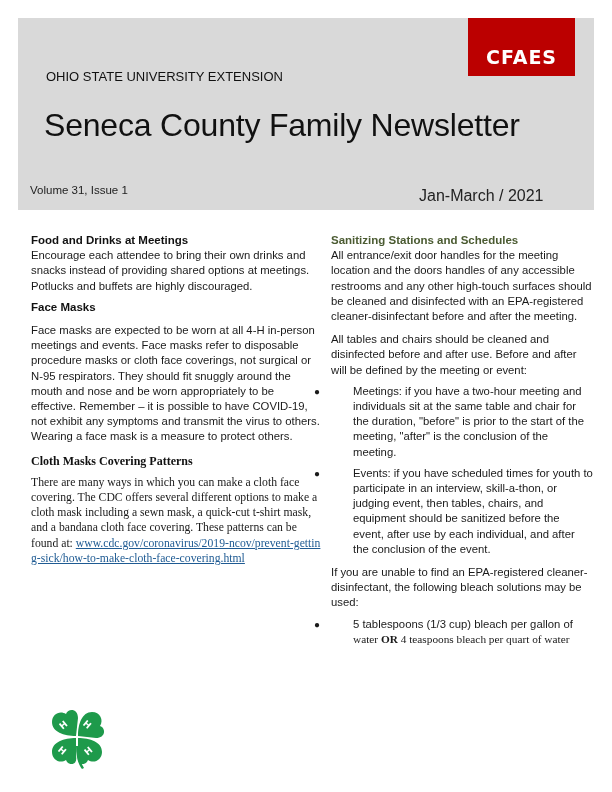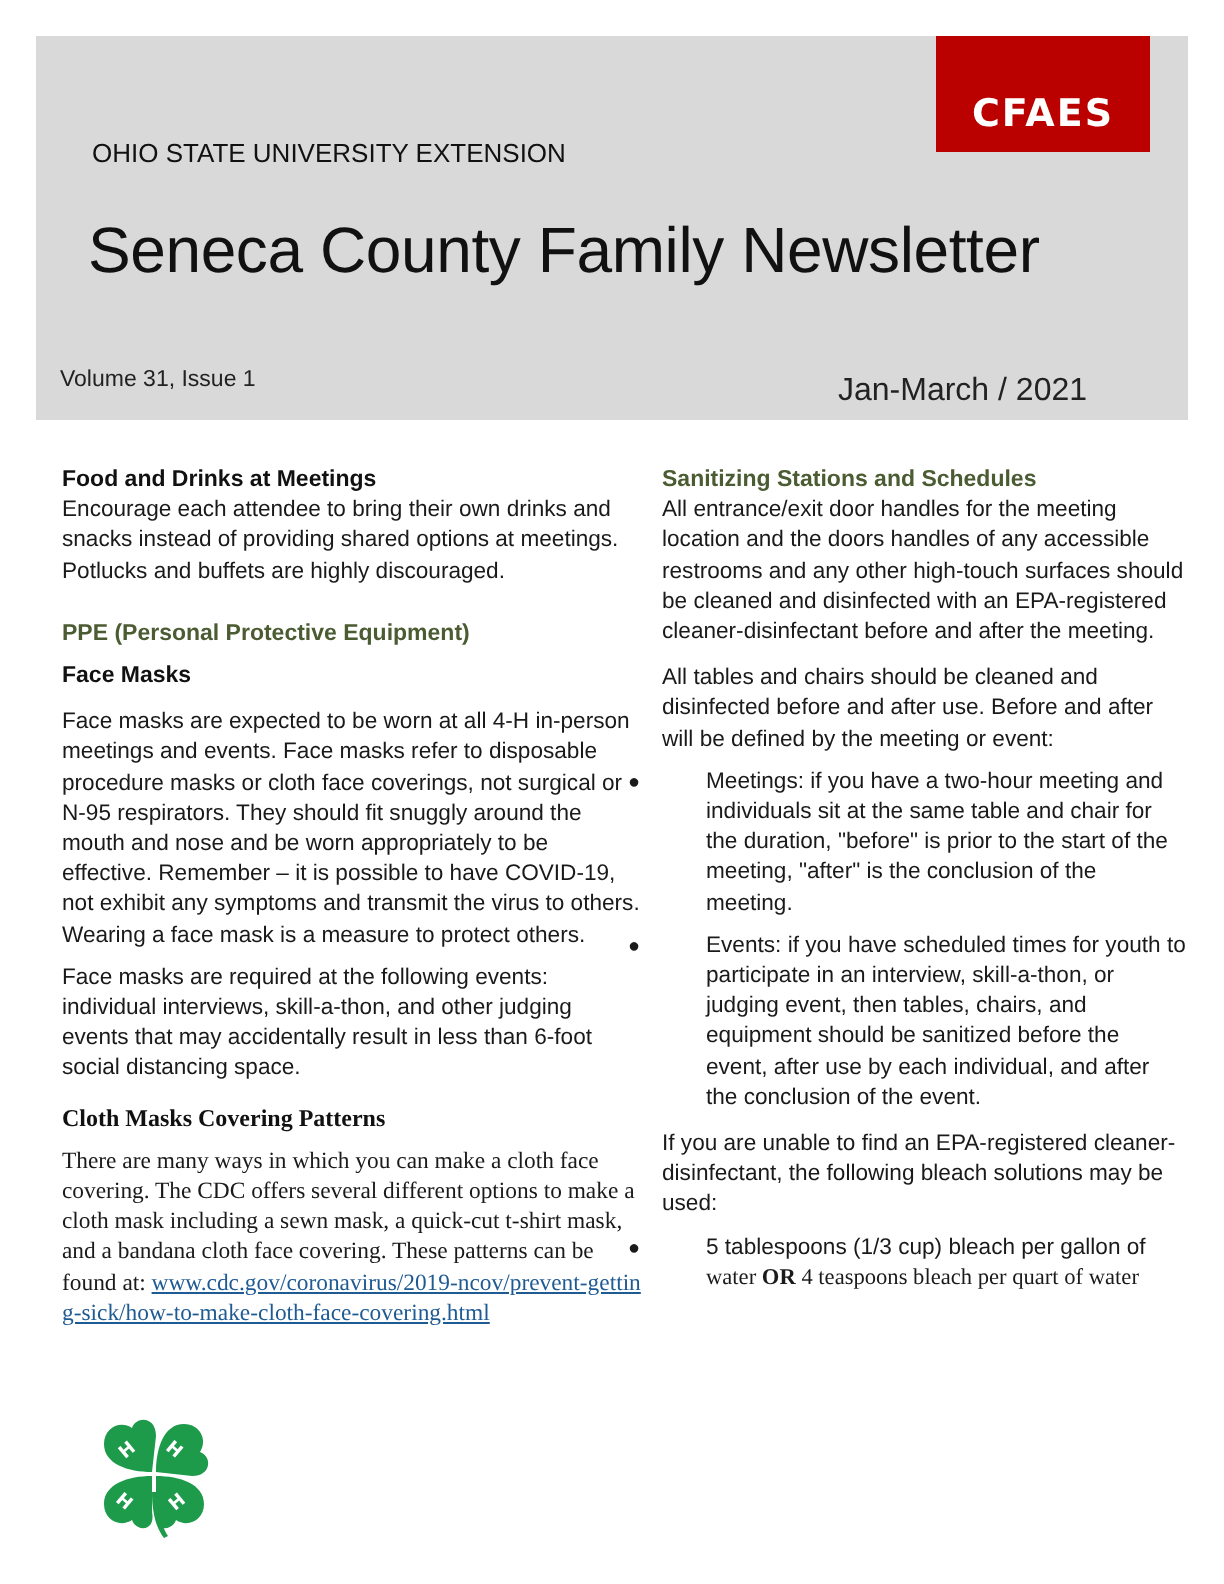--- a/index.html
+++ b/index.html
@@ -66,25 +66,23 @@
   </div>
 <div class="org">OHIO STATE UNIVERSITY EXTENSION</div>
 <div class="title">Seneca County Family Newsletter</div>
 <div class="volume">Volume 31, Issue 1</div>
 <div class="date">Jan-March / 2021</div>
 
 <div class="col left">
   <div class="h-black">Food and Drinks at Meetings</div>
   <p class="p">Encourage each attendee to bring their own drinks and snacks instead of providing shared options at meetings. Potlucks and buffets are highly discouraged.</p>
 
-  <div class="h-green" style="margin-top:16px;">PPE (Personal Protective Equipment)</div>
 
   <div class="h-black" style="margin-top:6px;">Face Masks</div>
   <p class="p gap8">Face masks are expected to be worn at all 4-H in-person meetings and events. Face masks refer to disposable procedure masks or cloth face coverings, not surgical or N-95 respirators. They should fit snuggly around the mouth and nose and be worn appropriately to be effective. Remember – it is possible to have COVID-19, not exhibit any symptoms and transmit the virus to others.  Wearing a face mask is a measure to protect others.</p>
-  <p class="p gap6">Face masks are required at the following events: individual interviews, skill-a-thon, and other judging events that may accidentally result in less than 6-foot social distancing space.</p>
 
   <div class="h-serif" style="margin-top:9px;">Cloth Masks Covering Patterns</div>
   <p class="p-serif" style="margin-top:6px;"><span>There are many ways in which you can make a cloth face covering. The CDC offers several different options to make a cloth mask including a sewn mask, a quick-cut t-shirt mask, and a bandana cloth face covering. These patterns can be found at: </span><a class="link" style="word-break:break-all;">www.cdc.gov/coronavirus/2019-ncov/prevent-getting-sick/how-to-make-cloth-face-covering.html</a></p>
 </div>
 
 <svg class="clover" viewBox="0 0 62 64">
   <g fill="#1e9a4b">
     <path d="M30 30 C 18 30, 6 26, 6 16 C 6 8, 14 4, 20 8 C 22 2, 32 2, 32 12 Z"></path>
     <path d="M32 30 C 32 18, 36 6, 46 6 C 54 6, 58 14, 54 20 C 60 22, 60 32, 50 32 Z"></path>
     <path d="M30 32 C 18 32, 6 36, 6 46 C 6 54, 14 58, 20 54 C 22 60, 32 60, 30 50 Z"></path>

